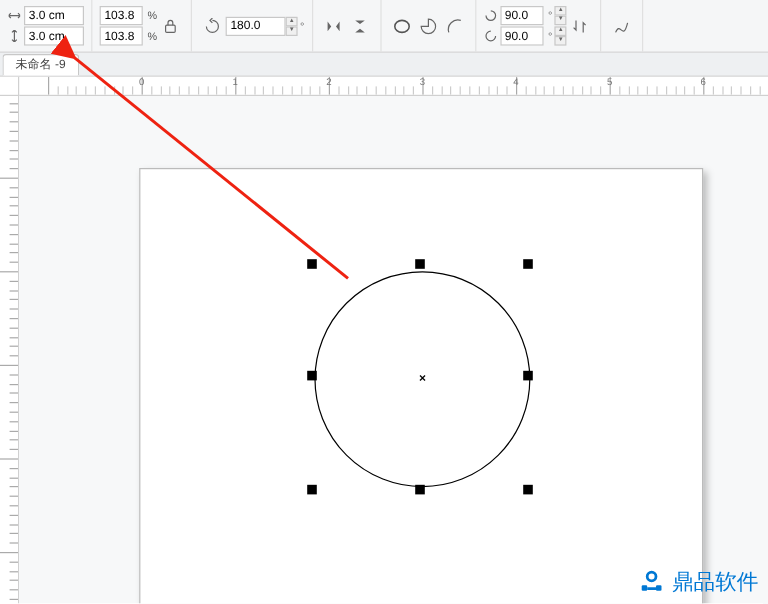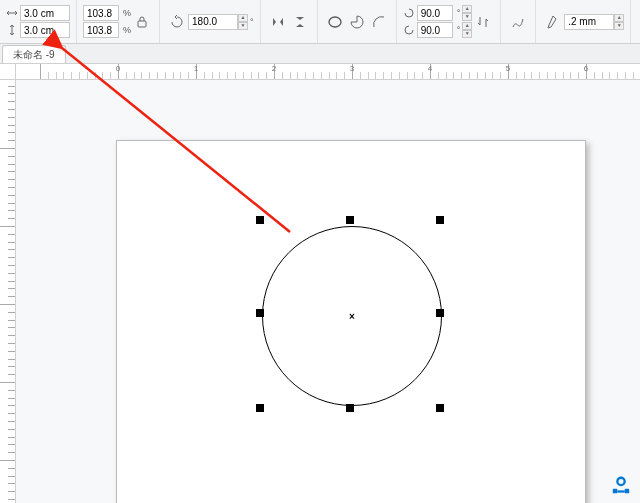--- a/index.html
+++ b/index.html
@@ -163,32 +163,20 @@
   </div>
 
   <div class="group">
     <div class="iconbtn">
       <svg width="14" height="14">
           <path d="M2 12c4-10 6 8 10-8" stroke="#666" fill="none"></path>
         </svg>
     </div>
   </div>
 
-  <div class="group">
-    <div class="iconbtn">
-      <svg width="12" height="14">
-          <path d="M6 1l3 3-5 8-3 1 1-3z" fill="none" stroke="#666"></path>
-        </svg>
-    </div>
-    <input class="fld md" value=".2 mm" style="">
-    <div class="spinner">
-        <span>▲</span>
-        <span>▼</span>
-      </div>
-  </div>
 
 </div>
 
 <div class="tabbar">
   <div class="tab">未命名 -9</div>
 </div>
 
 <div class="ruler-corner"></div>
 
 <div class="ruler-h" id="rulerH">
@@ -362,13 +350,14 @@
   <line x1="290" y1="232" x2="62" y2="48" stroke="#e21" stroke-width="2.5" marker-end="url(#ah)"></line>
 </svg>
 
 <div class="watermark">
   <svg class="wm-icon" viewBox="0 0 24 24">
     <circle cx="12" cy="7" r="4" fill="none" stroke="#0078d4" stroke-width="2.5"></circle>
     <rect x="3" y="15" width="5" height="5" rx="1" fill="#0078d4"></rect>
     <rect x="16" y="15" width="5" height="5" rx="1" fill="#0078d4"></rect>
     <path d="M8 18h8" stroke="#0078d4" stroke-width="2.5"></path>
   </svg>
+  <span>鼎品软件</span>
 </div>
 
 </body></html>

